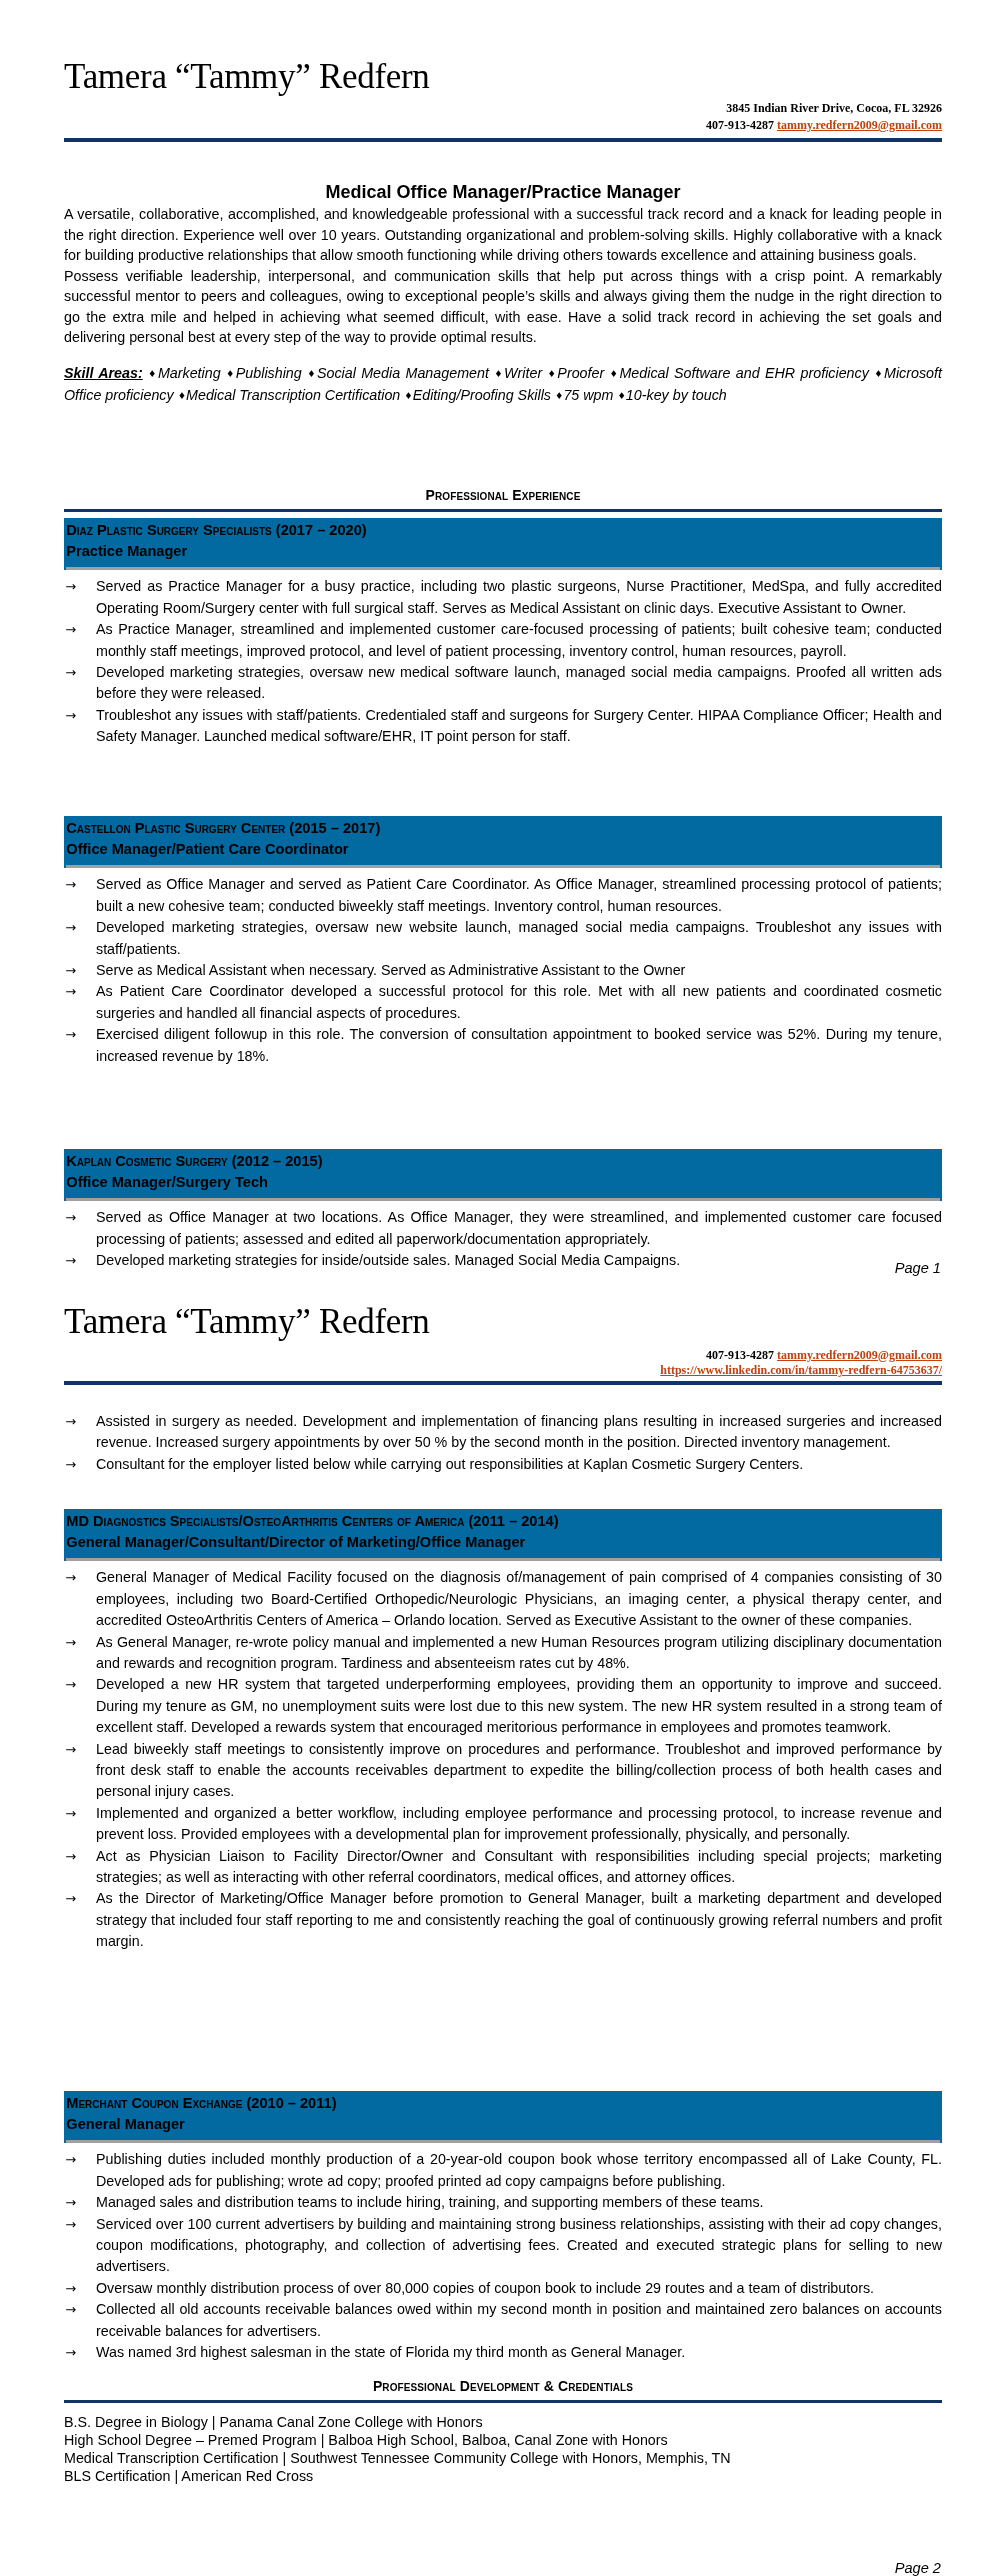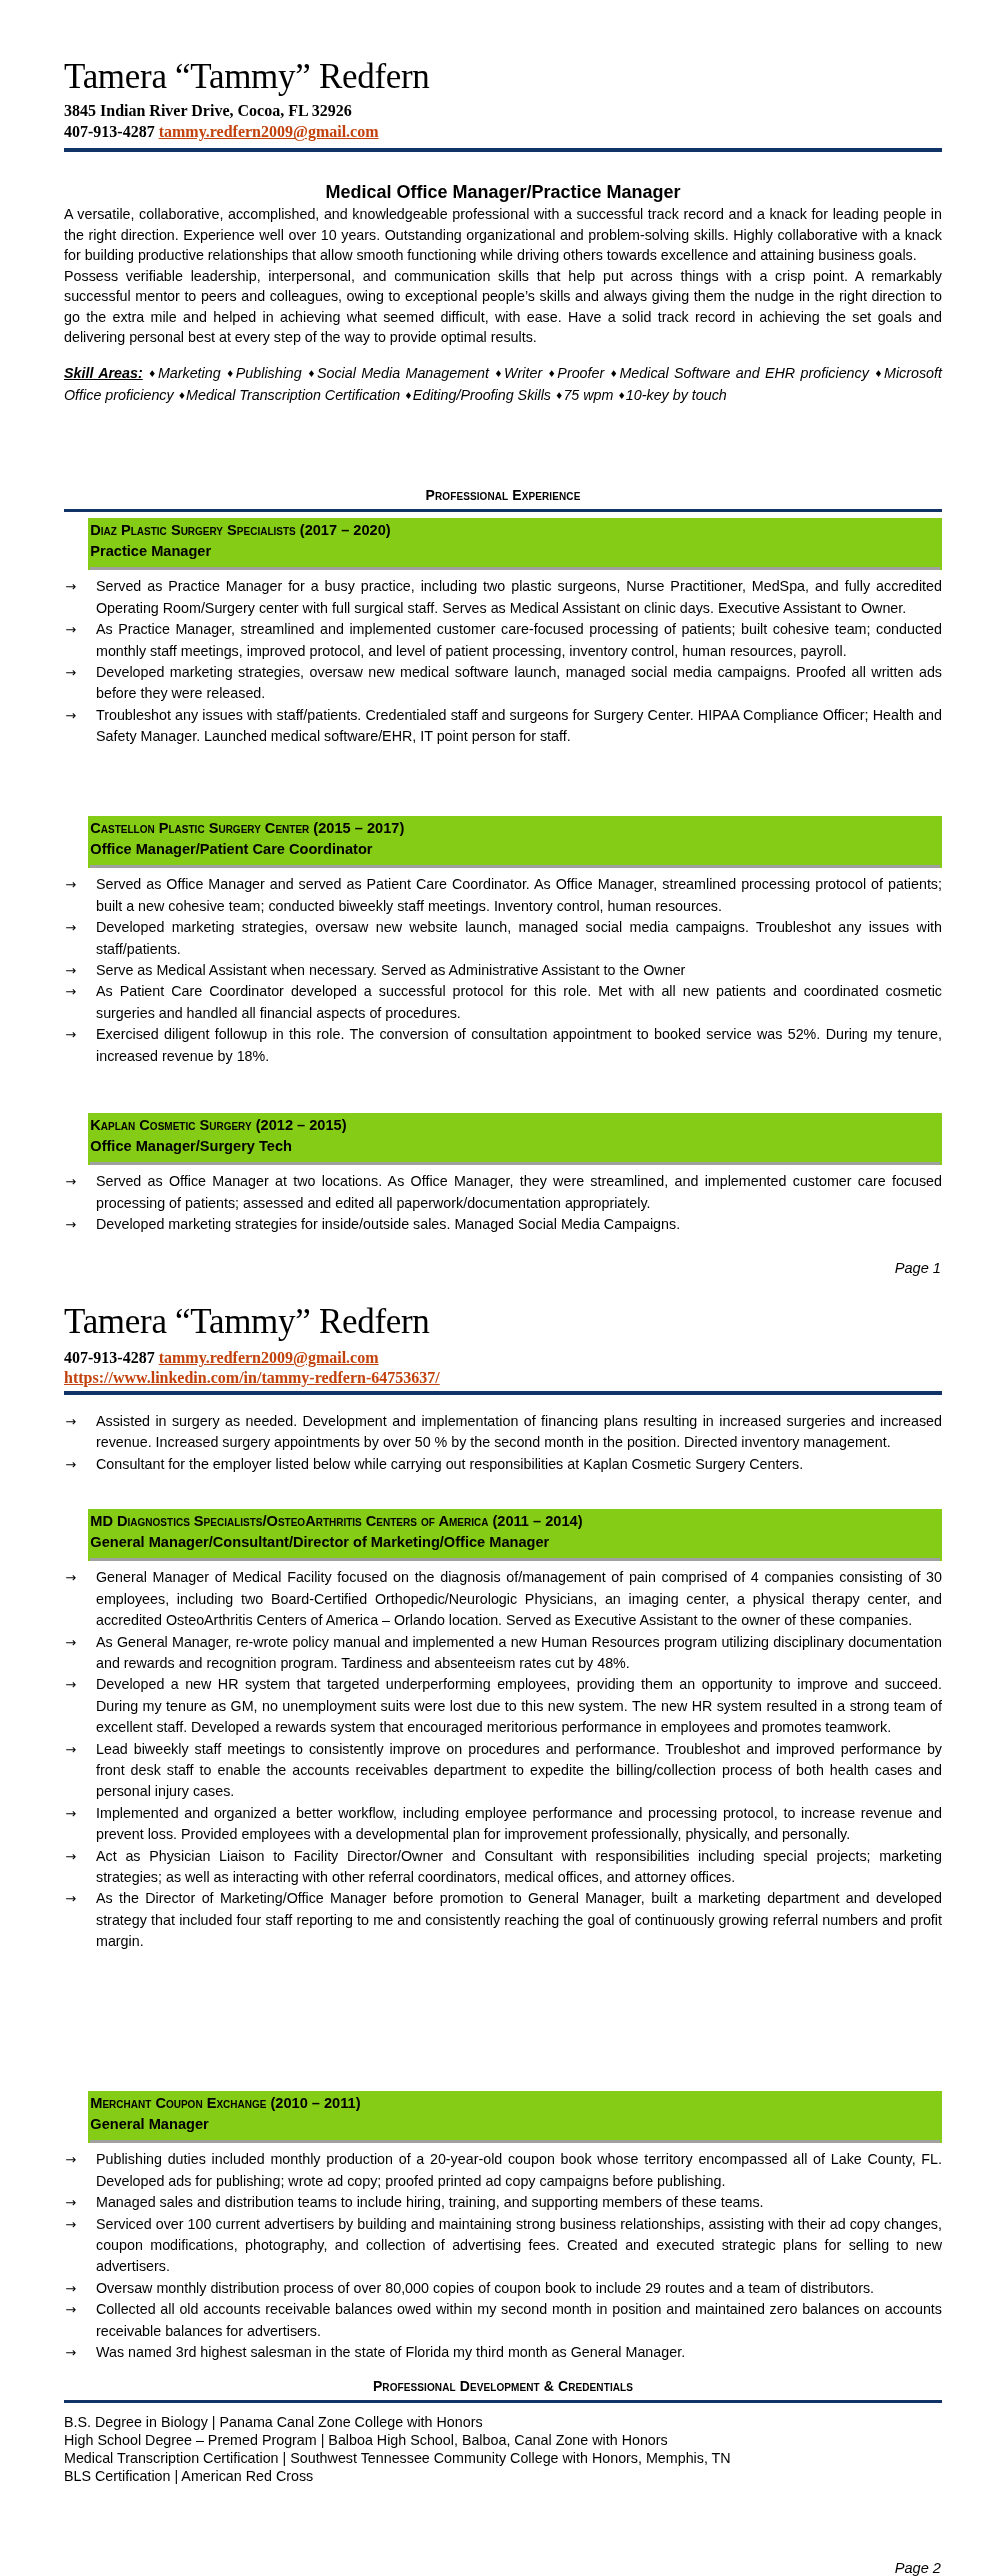--- a/index.html
+++ b/index.html
@@ -5,34 +5,34 @@
   html, body { margin: 0; padding: 0; background: #ffffff; }
   body { width: 995px; height: 2576px; position: relative; overflow: hidden;
          font-family: "Liberation Sans", sans-serif; color: #000; }
   .page { position: absolute; left: 0; width: 995px; }
   #page1 { top: 0; height: 1288px; }
   #page2 { top: 1288px; height: 1288px; }
   .content { position: absolute; left: 64px; width: 878px; }
 
   .name { font-family: "Liberation Serif", serif; font-weight: normal; font-size: 35px;
           text-align: left; letter-spacing: -0.3px; line-height: 1; }
-  .contact { font-family: "Liberation Serif", serif; font-weight: bold; font-size: 16px;
-             text-align: left; line-height: 1.2; }
+  .contact { font-family: "Liberation Serif", serif; font-weight: bold; font-size: 12px;
+             text-align: right; line-height: 1.2; }
   .contact a { color: #c2410c; text-decoration: underline; }
   .navy-rule { height: 4.1px; background: #0f3465; }
 
   .headline { font-weight: bold; font-size: 18px; text-align: center; }
   .summary p { margin: 0; font-size: 14.3px; line-height: 20.5px; text-align: justify; }
   .skills { font-size: 14.3px; line-height: 21.7px; text-align: justify; font-style: italic; }
   .skills .skills-label { font-weight: bold; text-decoration: underline; }
 
   .section-title { font-weight: bold; font-size: 14px; text-align: center;
                    font-variant: small-caps; letter-spacing: 0.1px; }
 
-  .job-box { background: #84cc16; padding: 2.3px 2.3px 0 2.3px; box-sizing: border-box; margin-left: 24px; }
+  .job-box { background: #0369a1; padding: 2.3px 2.3px 0 2.3px; box-sizing: border-box; }
   .job-company { font-weight: bold; font-size: 14.6px; line-height: 21px; font-variant: small-caps; }
   .job-role { font-weight: bold; font-size: 14.6px; line-height: 21px; }
   .job-rule { height: 3.5px; background: #a0a0a0; margin-top: 4.7px; margin-bottom: 3.5px; }
 
   ul.bullets { list-style: none; margin: 0; padding: 0; }
   ul.bullets li { position: relative; padding-left: 32px; font-size: 14.3px; line-height: 21.4px;
                   text-align: justify; margin-bottom: 0; }
   ul.bullets li .arrow { position: absolute; left: 1.2px; top: 0; font-family: "DejaVu Sans", sans-serif;
                          font-size: 13px; }
 
@@ -93,21 +93,21 @@
     </div>
     <ul class="bullets" style="margin-top:5.9px;">
         <li><span class="arrow">→</span><span>Served as Office Manager and served as Patient Care Coordinator. As Office Manager, streamlined processing protocol of patients; built a new cohesive team; conducted biweekly staff meetings. Inventory control, human resources.</span></li>
         <li><span class="arrow">→</span><span>Developed marketing strategies, oversaw new website launch, managed social media campaigns. Troubleshot any issues with staff/patients.</span></li>
         <li><span class="arrow">→</span><span>Serve as Medical Assistant when necessary. Served as Administrative Assistant to the Owner</span></li>
         <li><span class="arrow">→</span><span>As Patient Care Coordinator developed a successful protocol for this role. Met with all new patients and coordinated cosmetic surgeries and handled all financial aspects of procedures.</span></li>
         <li><span class="arrow">→</span><span>Exercised diligent followup in this role. The conversion of consultation appointment to booked service was 52%. During my tenure, increased revenue by 18%.</span></li>
       </ul>
   </div>
 
-  <div class="content" style="top:1113px;">
+  <div class="content" style="top:1149px;">
     <div class="job-box">
       <div class="job-company">Kaplan Cosmetic Surgery (2012 – 2015)</div>
       <div class="job-role">Office Manager/Surgery Tech</div>
       <div class="job-rule"></div>
     </div>
     <ul class="bullets" style="margin-top:5.9px;">
         <li><span class="arrow">→</span><span>Served as Office Manager at two locations. As Office Manager, they were streamlined, and implemented customer care focused processing of patients; assessed and edited all paperwork/documentation appropriately.</span></li>
         <li><span class="arrow">→</span><span>Developed marketing strategies for inside/outside sales. Managed Social Media Campaigns.</span></li>
       </ul>
   </div>

